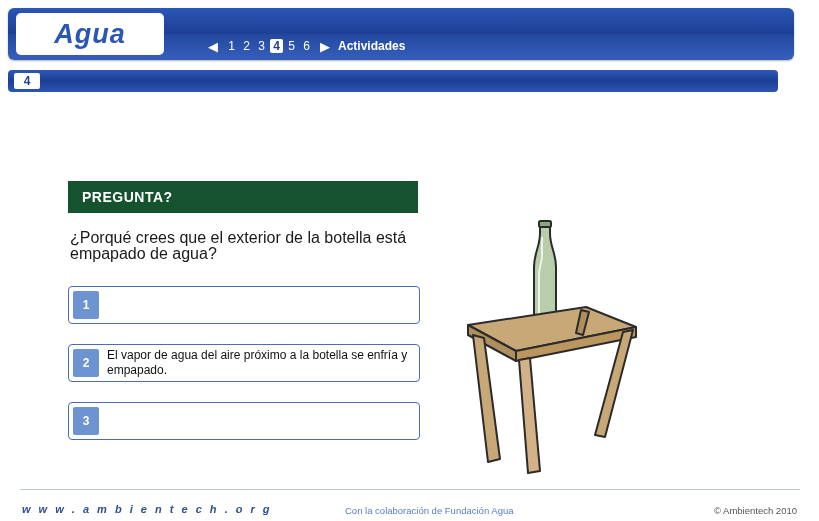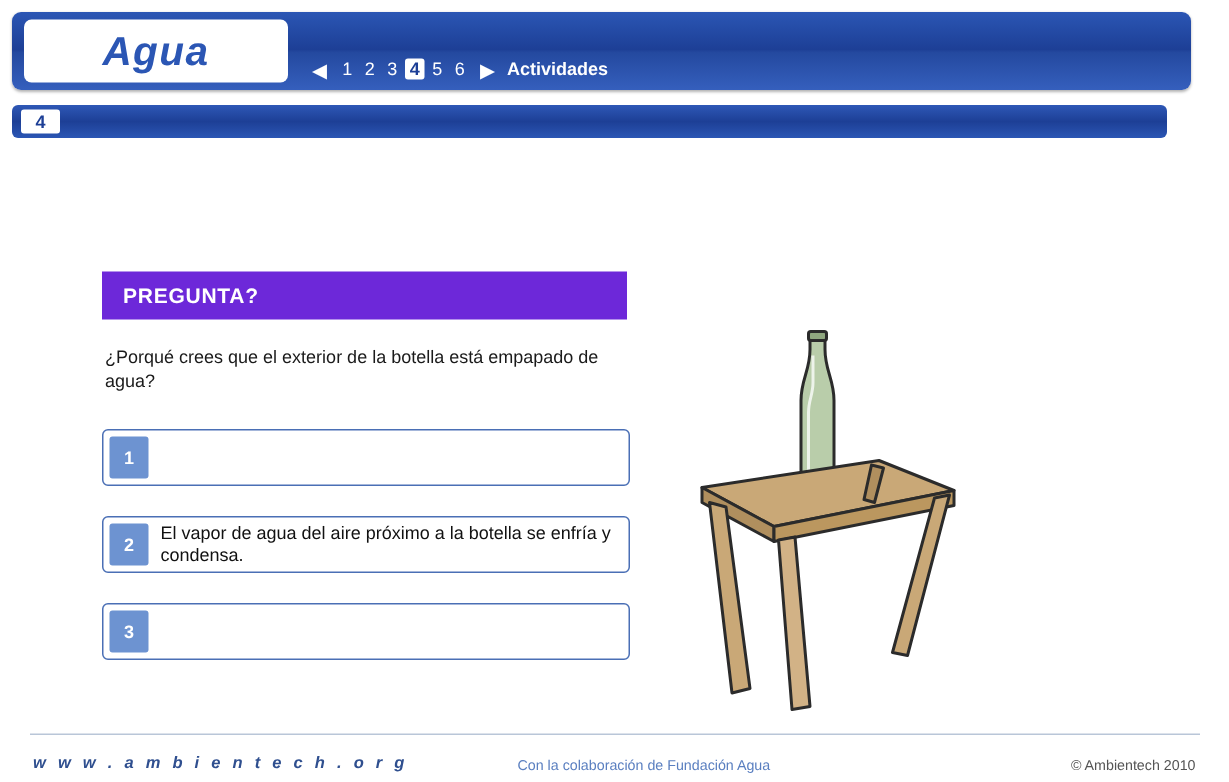--- a/index.html
+++ b/index.html
@@ -23,21 +23,21 @@
     width: 786px;
     height: 52px;
     background: linear-gradient(to bottom, #2b56b4 0%, #1d3f96 48%, #24499f 52%, #355fbd 100%);
     border-radius: 6px;
     box-shadow: 0 1px 2px rgba(0,0,0,0.3);
   }
   .logo-box {
     position: absolute;
     left: 8px;
     top: 5px;
-    width: 176px;
+    width: 148px;
     height: 42px;
     background: #ffffff;
     border-radius: 5px;
     display: flex;
     align-items: center;
     justify-content: center;
     text-align: right;
   }
   .logo-text {
     color: #2b56b4;
@@ -123,39 +123,39 @@
     margin-top: 48px;
   }
 
   
   .pregunta-bar {
     position: absolute;
     left: 68px;
     top: 181px;
     width: 350px;
     height: 32px;
-    background: #6d28d9;
+    background: #14532d;
     display: flex;
     align-items: center;
     padding-left: 14px;
     box-sizing: border-box;
   }
   .pregunta-bar span {
     color: #ffffff;
     font-size: 14px;
     font-weight: bold;
     letter-spacing: 0.5px;
   }
   .question-text {
     position: absolute;
     left: 70px;
     top: 230px;
     width: 360px;
     color: #1a1a1a;
-    font-size: 12px;
+    font-size: 16px;
     line-height: 16px;
   }
 
   .answer {
     position: absolute;
     left: 68px;
     width: 352px;
     height: 38px;
     background: #ffffff;
     border: 1px solid #4a6fb5;
@@ -263,21 +263,21 @@
 </div>
 
 <div class="question-text">¿Porqué crees que el exterior de la botella está empapado de agua?</div>
 
 <div class="answer a1">
   <div class="answer-num">1</div>
 </div>
 
 <div class="answer a2">
   <div class="answer-num">2</div>
-  <div class="answer-text">El vapor de agua del aire próximo a la botella se enfría y condensa.</div>
+  <div class="answer-text">El vapor de agua del aire próximo a la botella se enfría y empapado.</div>
 </div>
 
 <div class="answer a3">
   <div class="answer-num">3</div>
 </div>
 
 <div class="illustration">
   <svg width="250" height="270" viewBox="0 0 250 270" xmlns="http://www.w3.org/2000/svg">
 
     <g>

